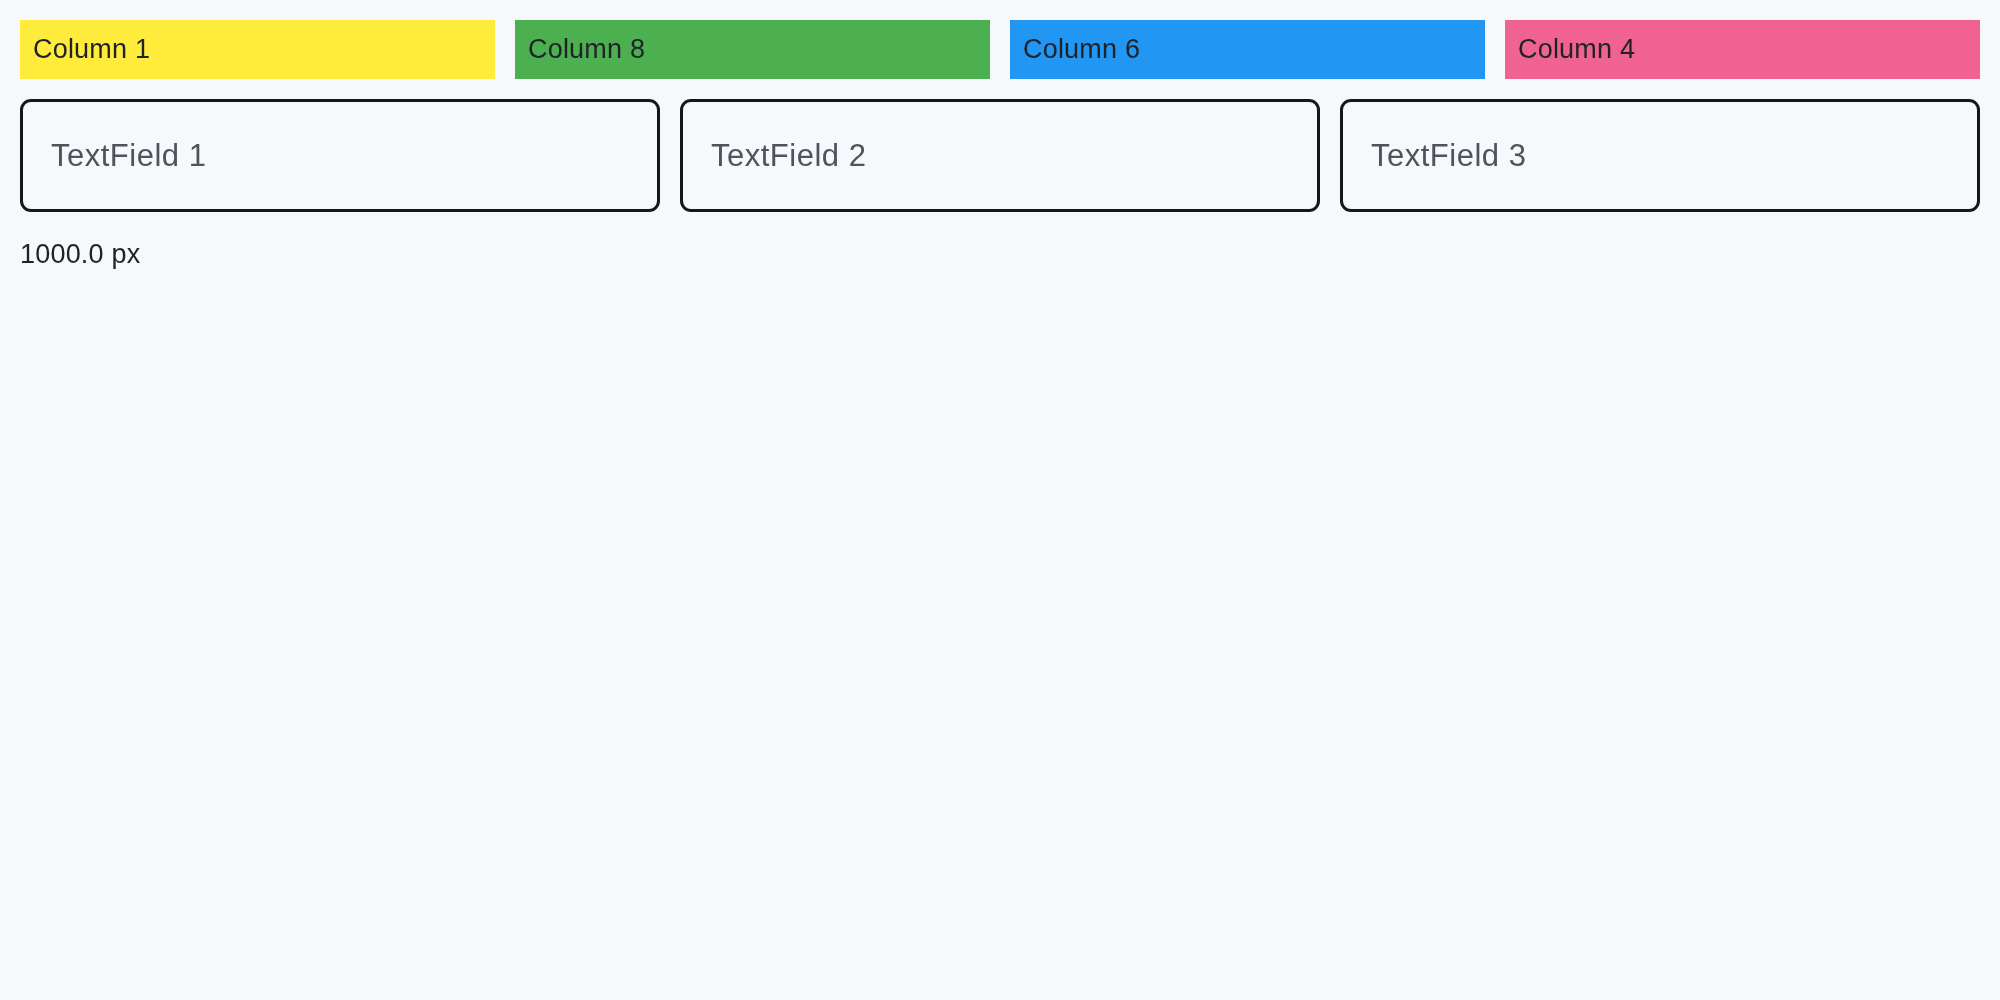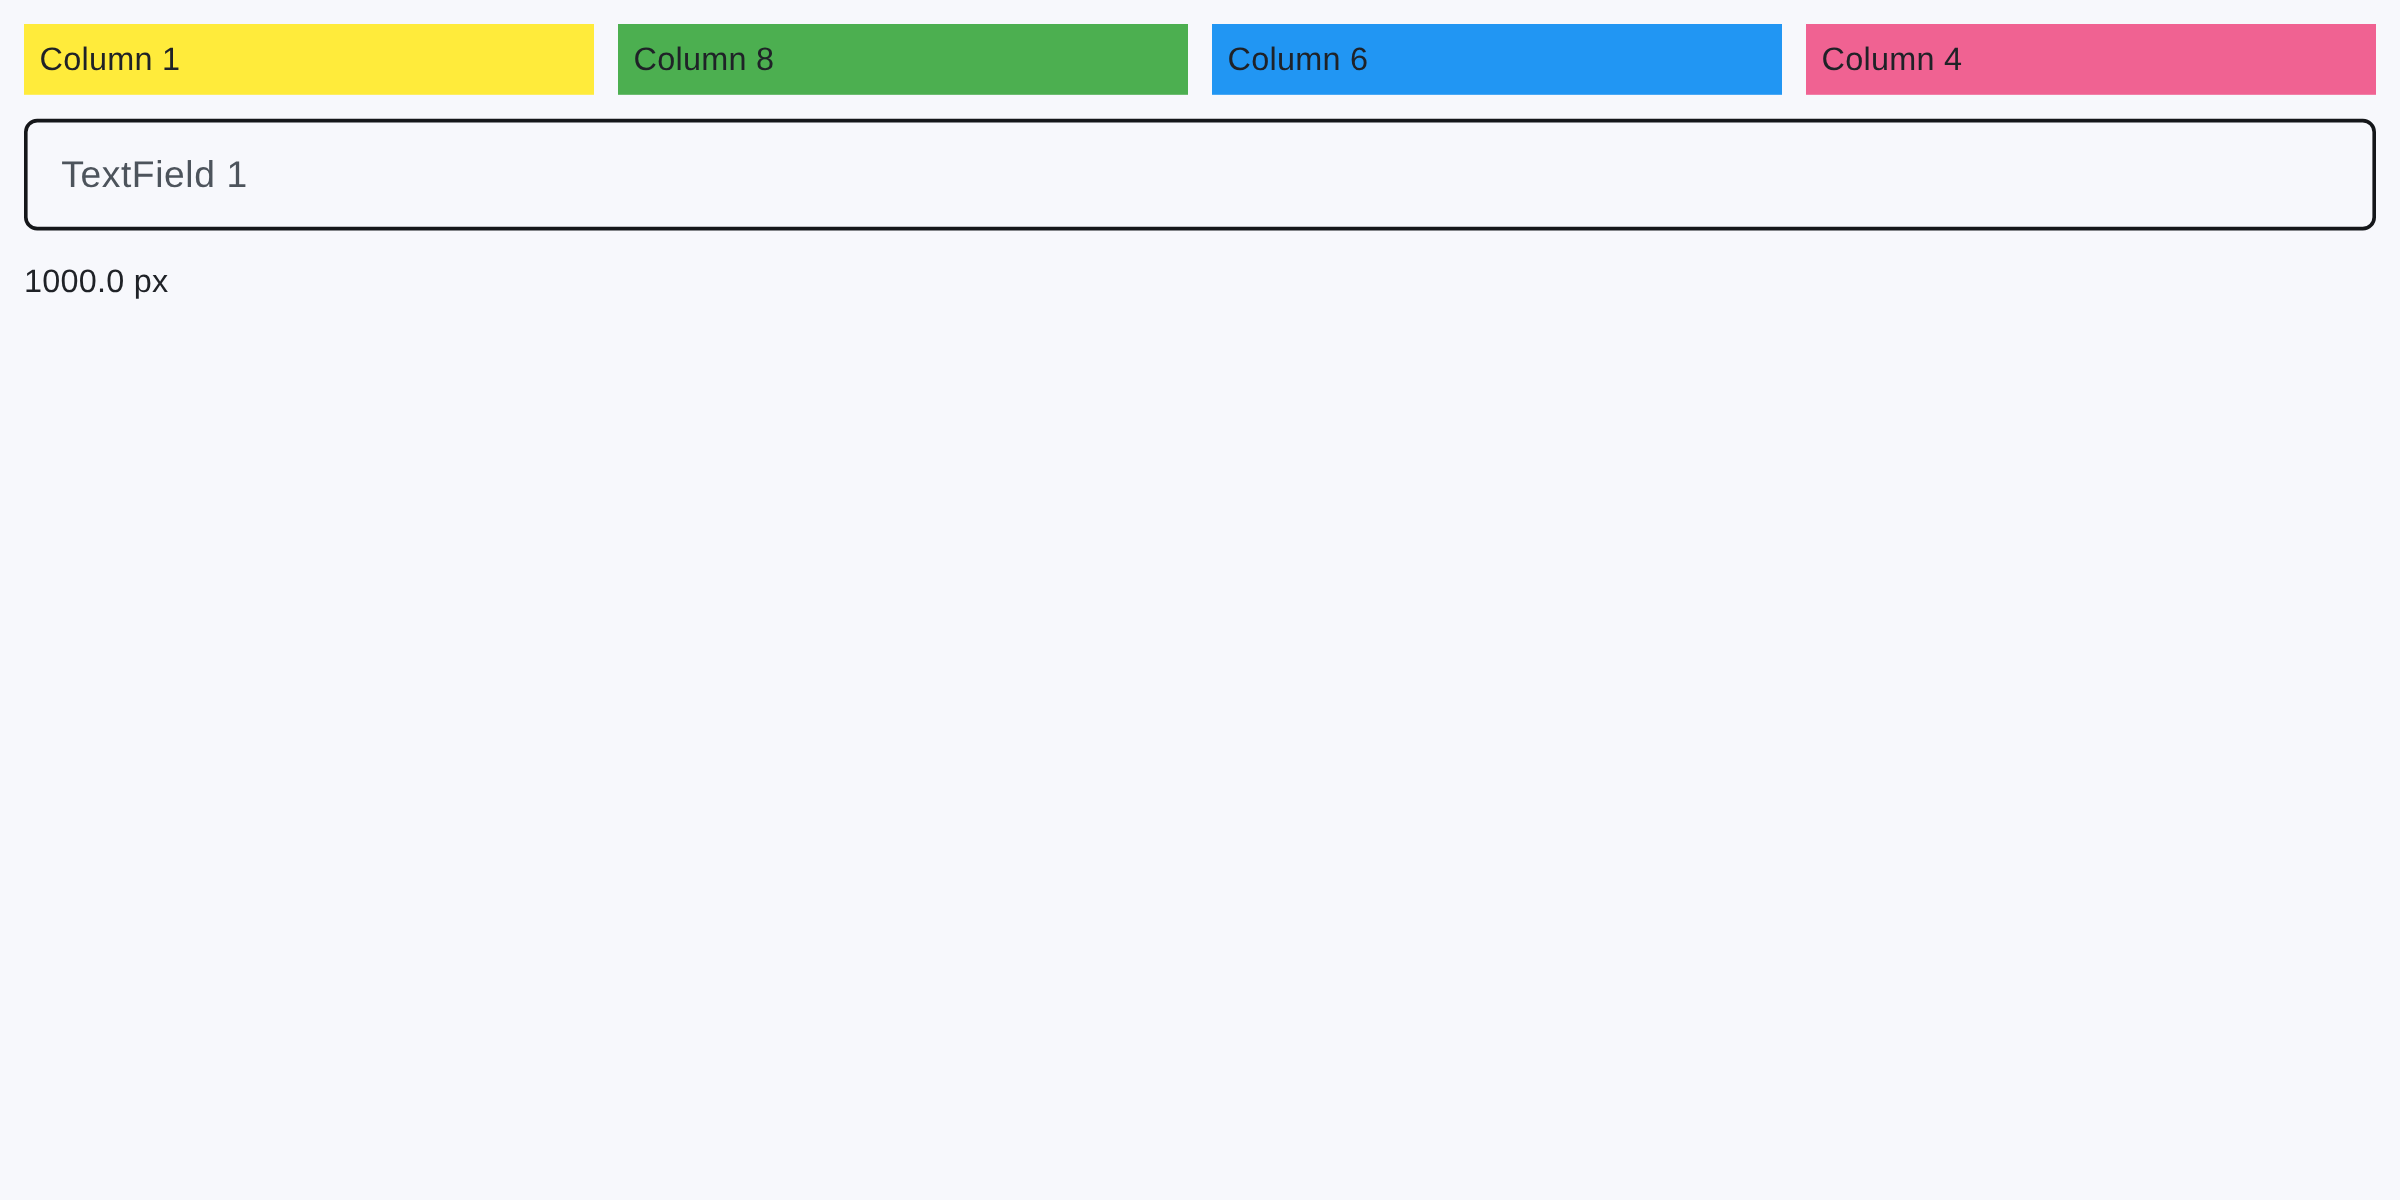--- a/index.html
+++ b/index.html
@@ -32,21 +32,21 @@
     color: #1F2227;
     letter-spacing: 0.2px;
   }
   .field-row {
     display: flex;
     gap: 20px;
     padding: 20px 20px 0 20px;
   }
   .textfield {
     flex: 1 1 0;
-    height: 93px;
+    height: 113px;
     box-sizing: border-box;
     border: 3px solid #15171A;
     border-radius: 11px;
     background: transparent;
     padding: 0 20px 0 28px;
     font-family: "Liberation Sans", sans-serif;
     font-size: 31px;
     color: #2A2F36;
     letter-spacing: 0.5px;
     outline: none;
@@ -76,15 +76,17 @@
   <div class="col-header" style="background: rgb(33, 150, 243);">
     <span class="col-label">Column 6</span>
   </div>
   <div class="col-header" style="background: rgb(240, 98, 146);">
     <span class="col-label">Column 4</span>
   </div>
 </div>
 
 <div class="field-row">
   <input type="text" class="textfield" placeholder="TextField 1" style="">
+  <input type="text" class="textfield" placeholder="TextField 2" style="">
+  <input type="text" class="textfield" placeholder="TextField 3" style="">
 </div>
 
 <div class="size-label">1000.0 px</div>
 
 </body></html>

